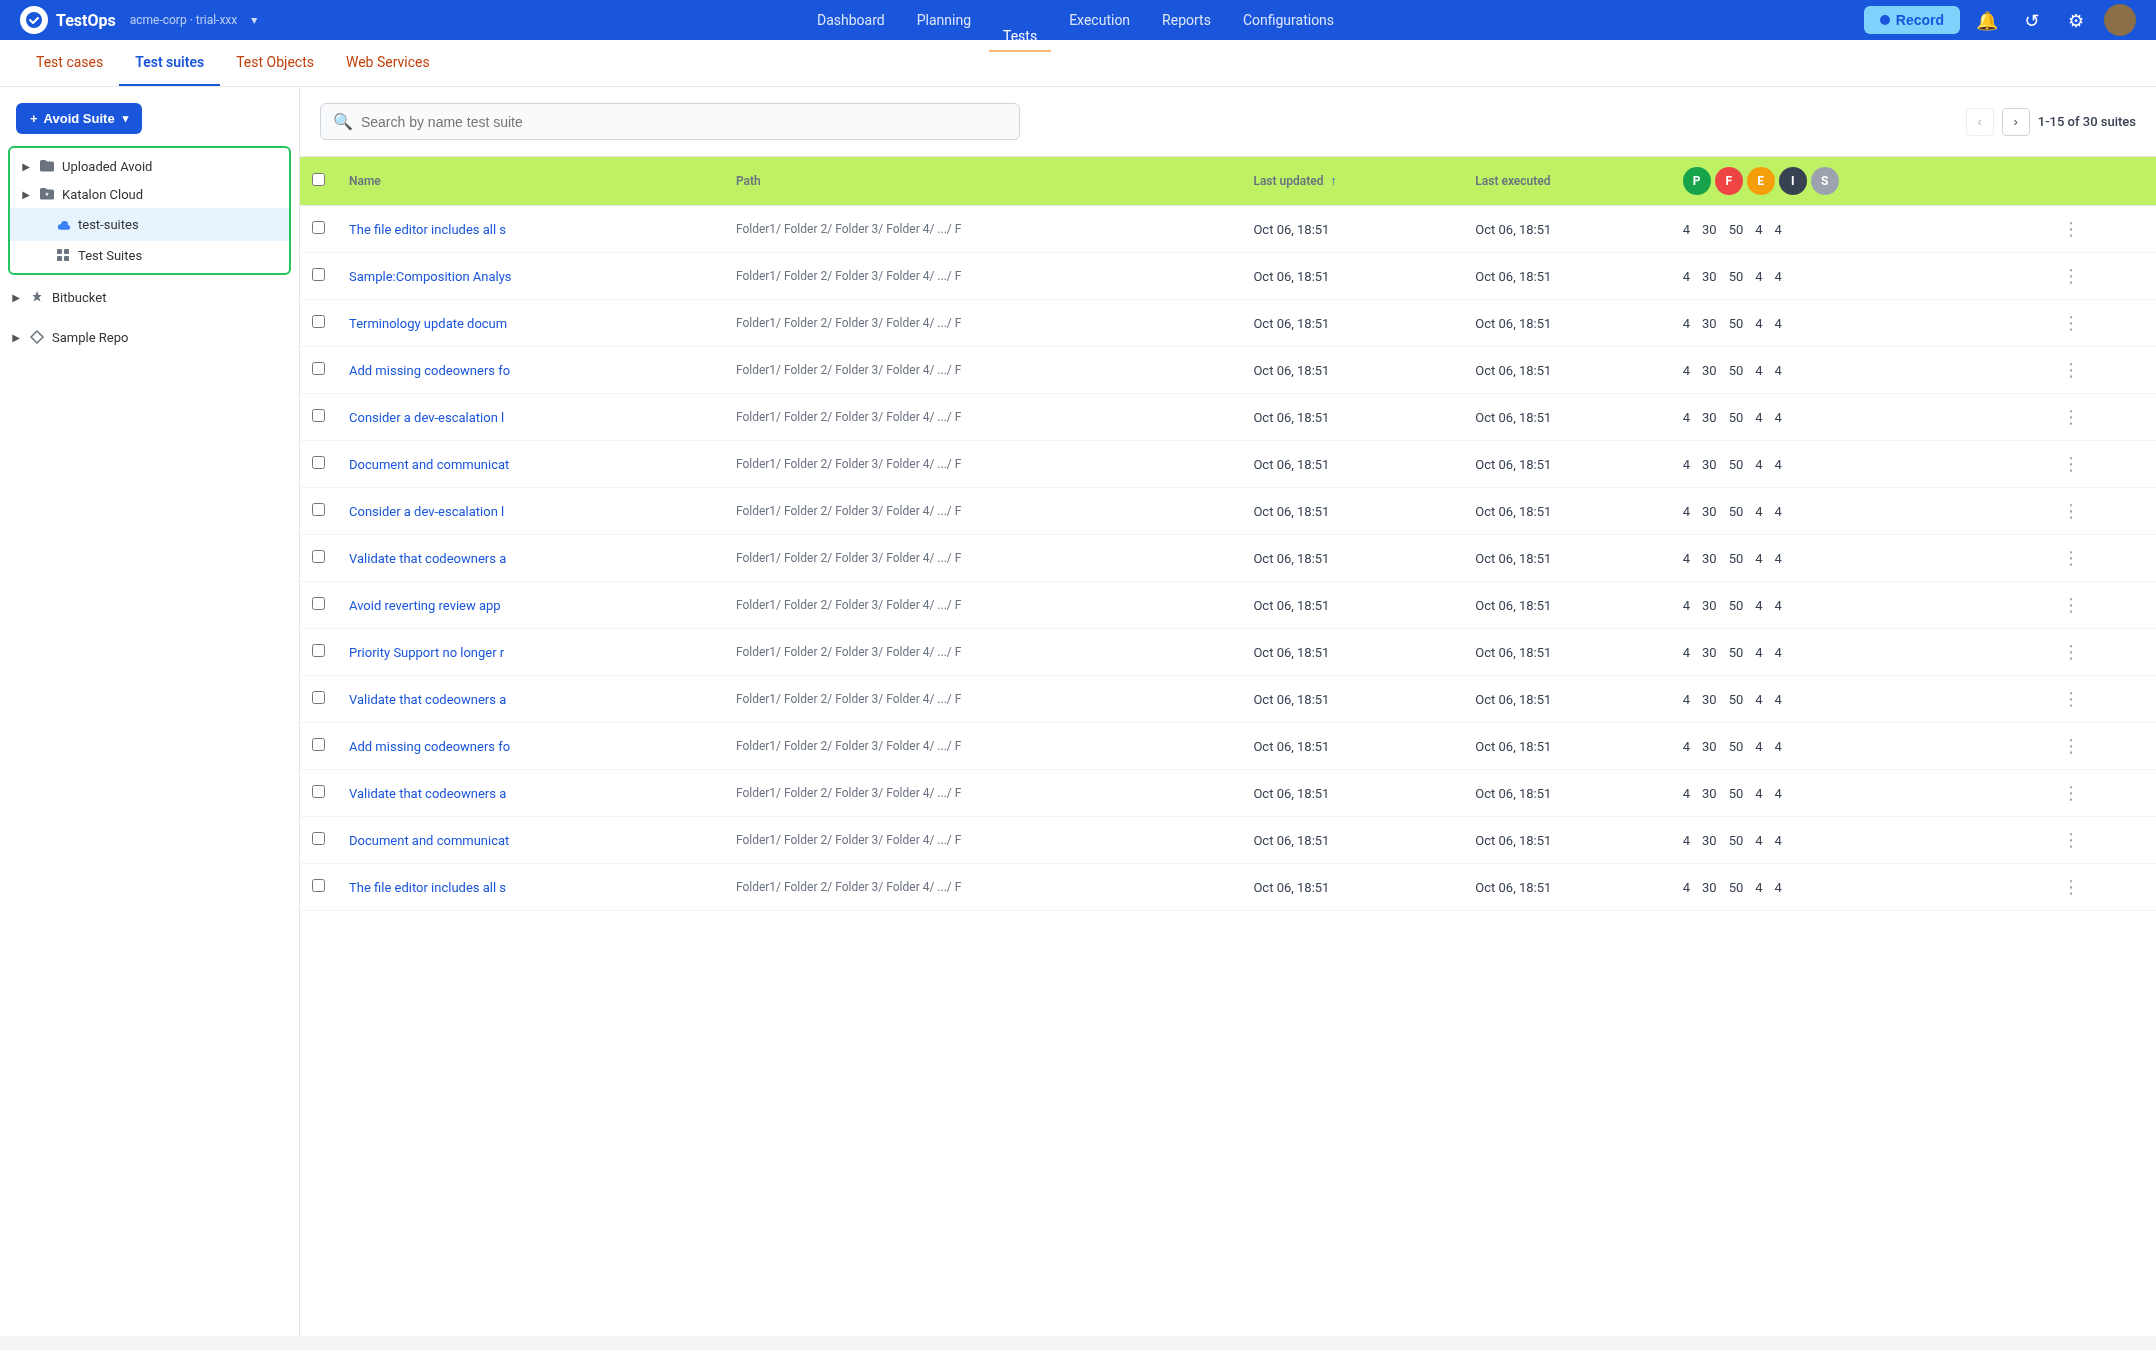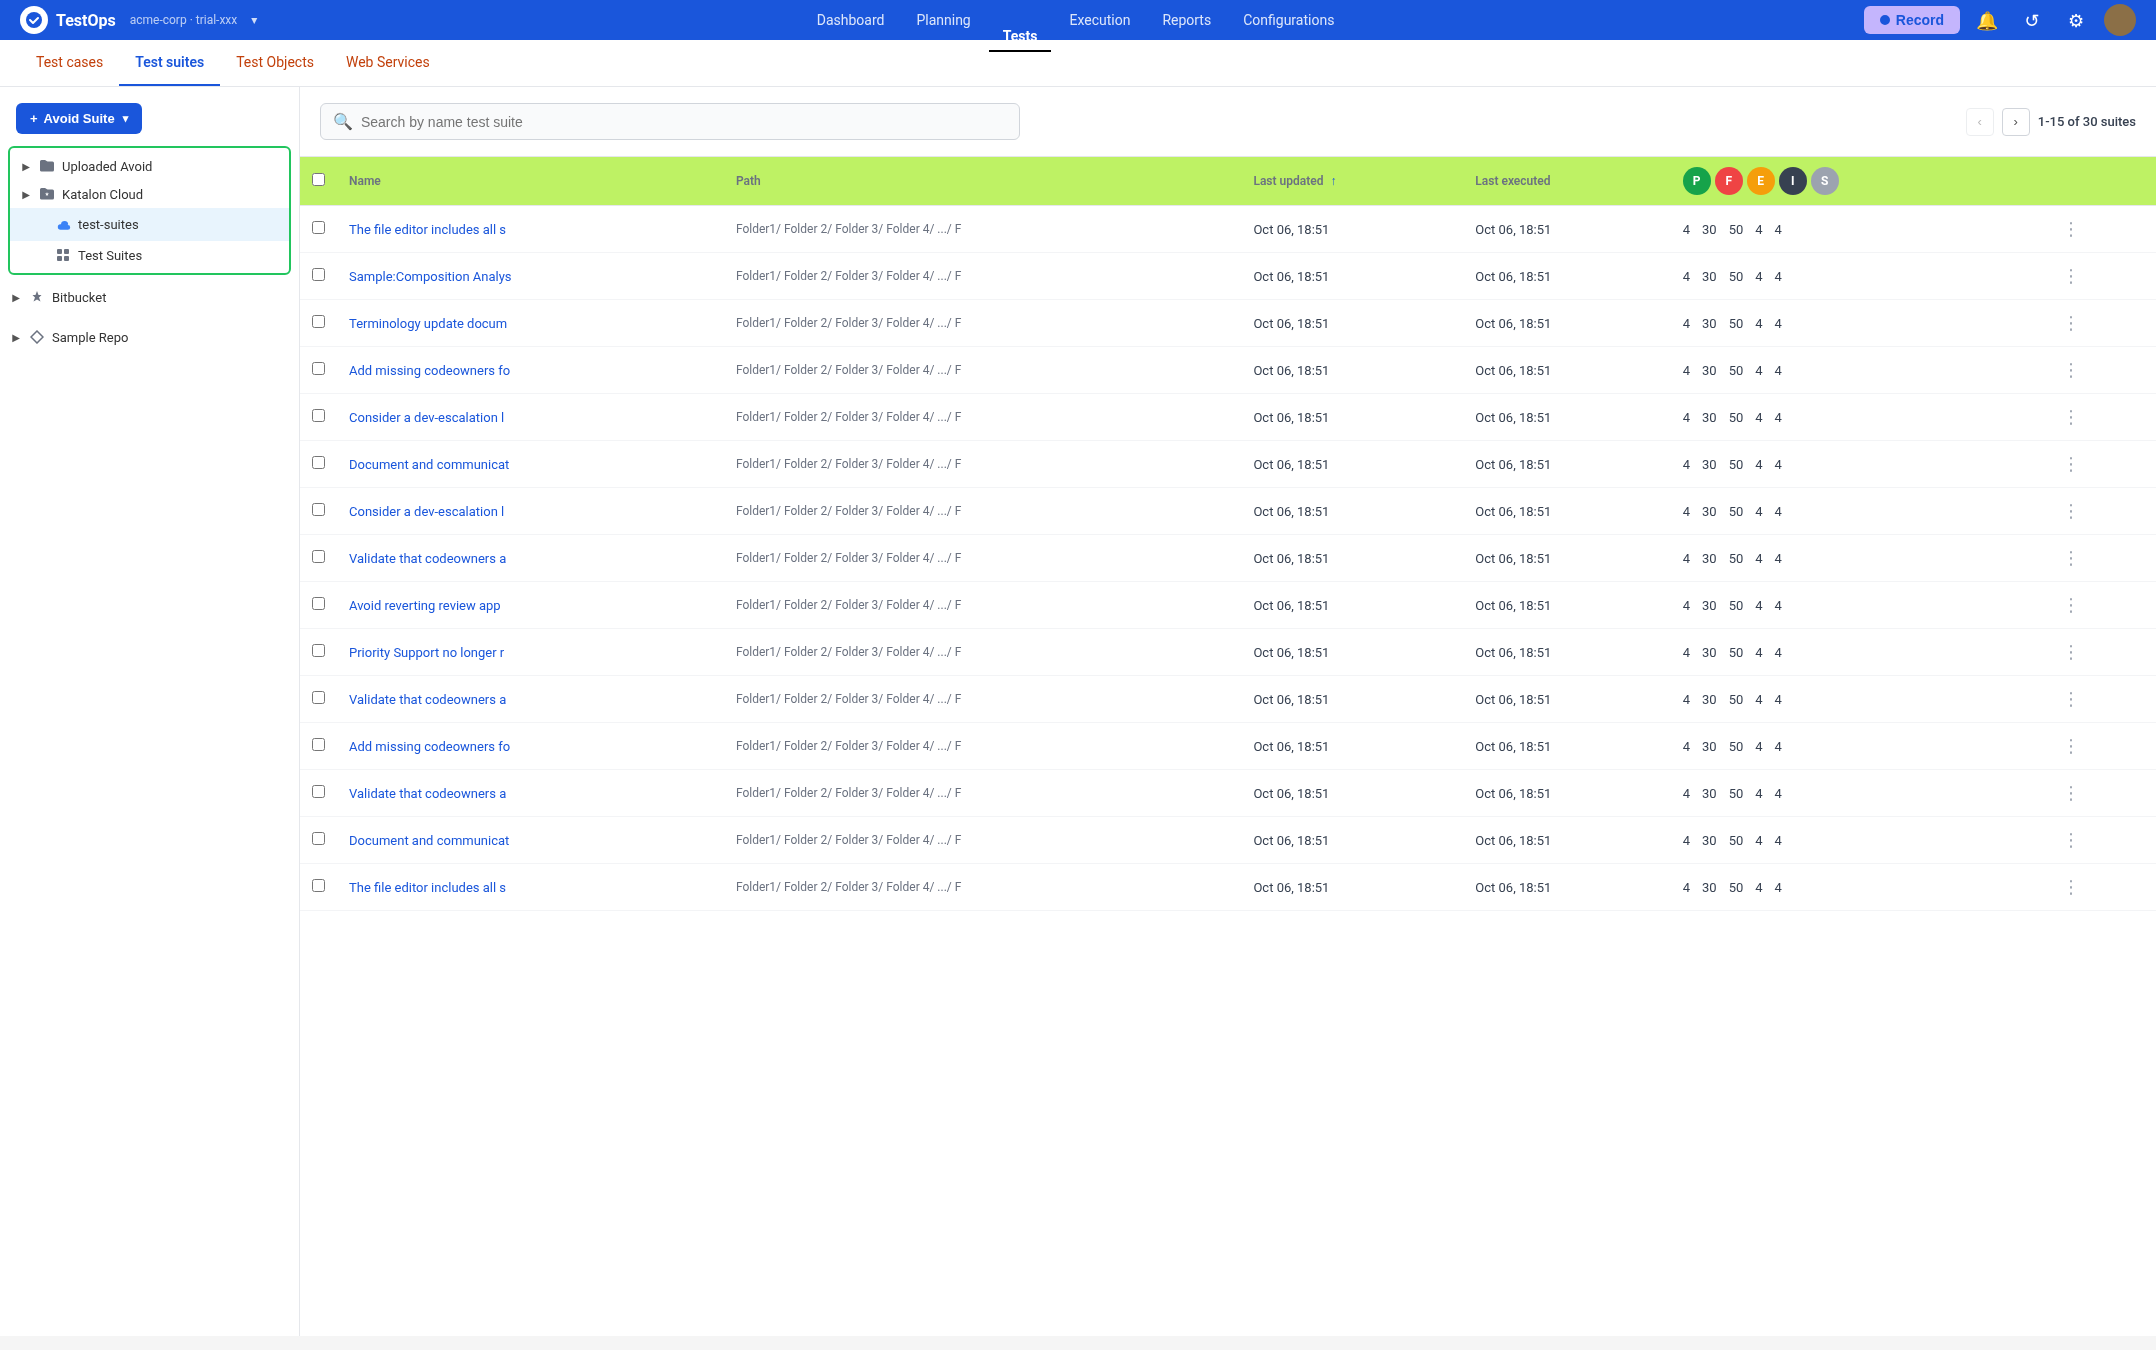--- a/index.html
+++ b/index.html
@@ -51,32 +51,32 @@
     .nav-link {
       padding: 6px 14px;
       color: rgba(255,255,255,0.85);
       text-decoration: none;
       border-radius: 4px;
       font-size: 14px;
       cursor: pointer;
     }
     .nav-link.active {
       color: white;
-      font-weight: 700;
-      border-bottom: 2px solid #000000;
+      font-weight: 400;
+      border-bottom: 2px solid #fdba74;
       border-radius: 0;
       margin-top: 33px;
     }
     .nav-right {
       display: flex;
       align-items: center;
       gap: 12px;
     }
     .record-btn {
-      background: #c4b5fd;
+      background: #7dd3fc;
       color: #1a56db;
       border: none;
       padding: 6px 16px;
       border-radius: 6px;
       font-weight: 600;
       font-size: 14px;
       cursor: pointer;
       display: flex;
       align-items: center;
       gap: 6px;

